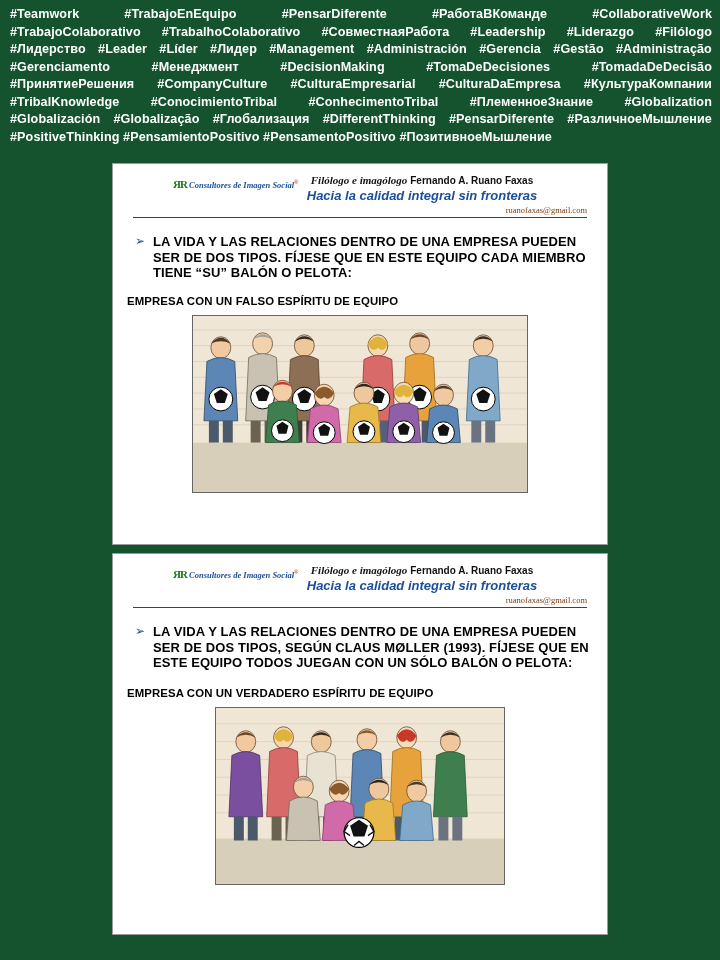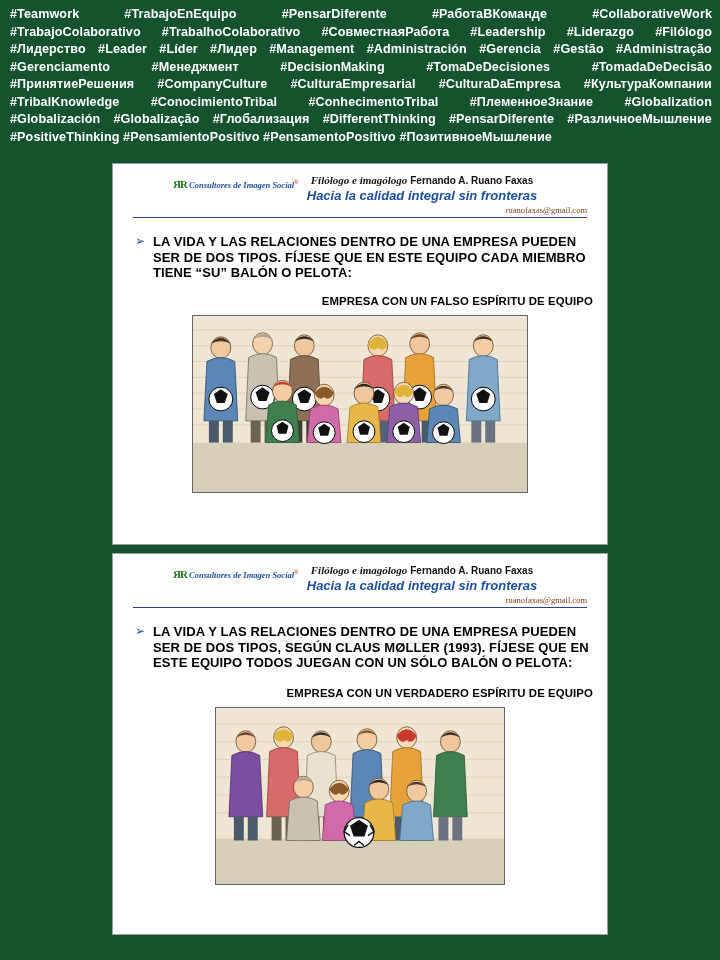--- a/index.html
+++ b/index.html
@@ -120,21 +120,21 @@
   }
   .bullet-text {
     font-size: 13px;
     font-weight: bold;
     line-height: 15.5px;
     color: #000;
     letter-spacing: 0.1px;
   }
 
   .slide-caption {
-    text-align: right;
+    text-align: left;
     font-size: 11.4px;
     font-weight: bold;
     color: #000;
     margin-top: 14px;
     letter-spacing: 0.1px;
   }
   #slide2 .slide-caption { margin-top: 16px; }
 
   
   .illus-wrap {

